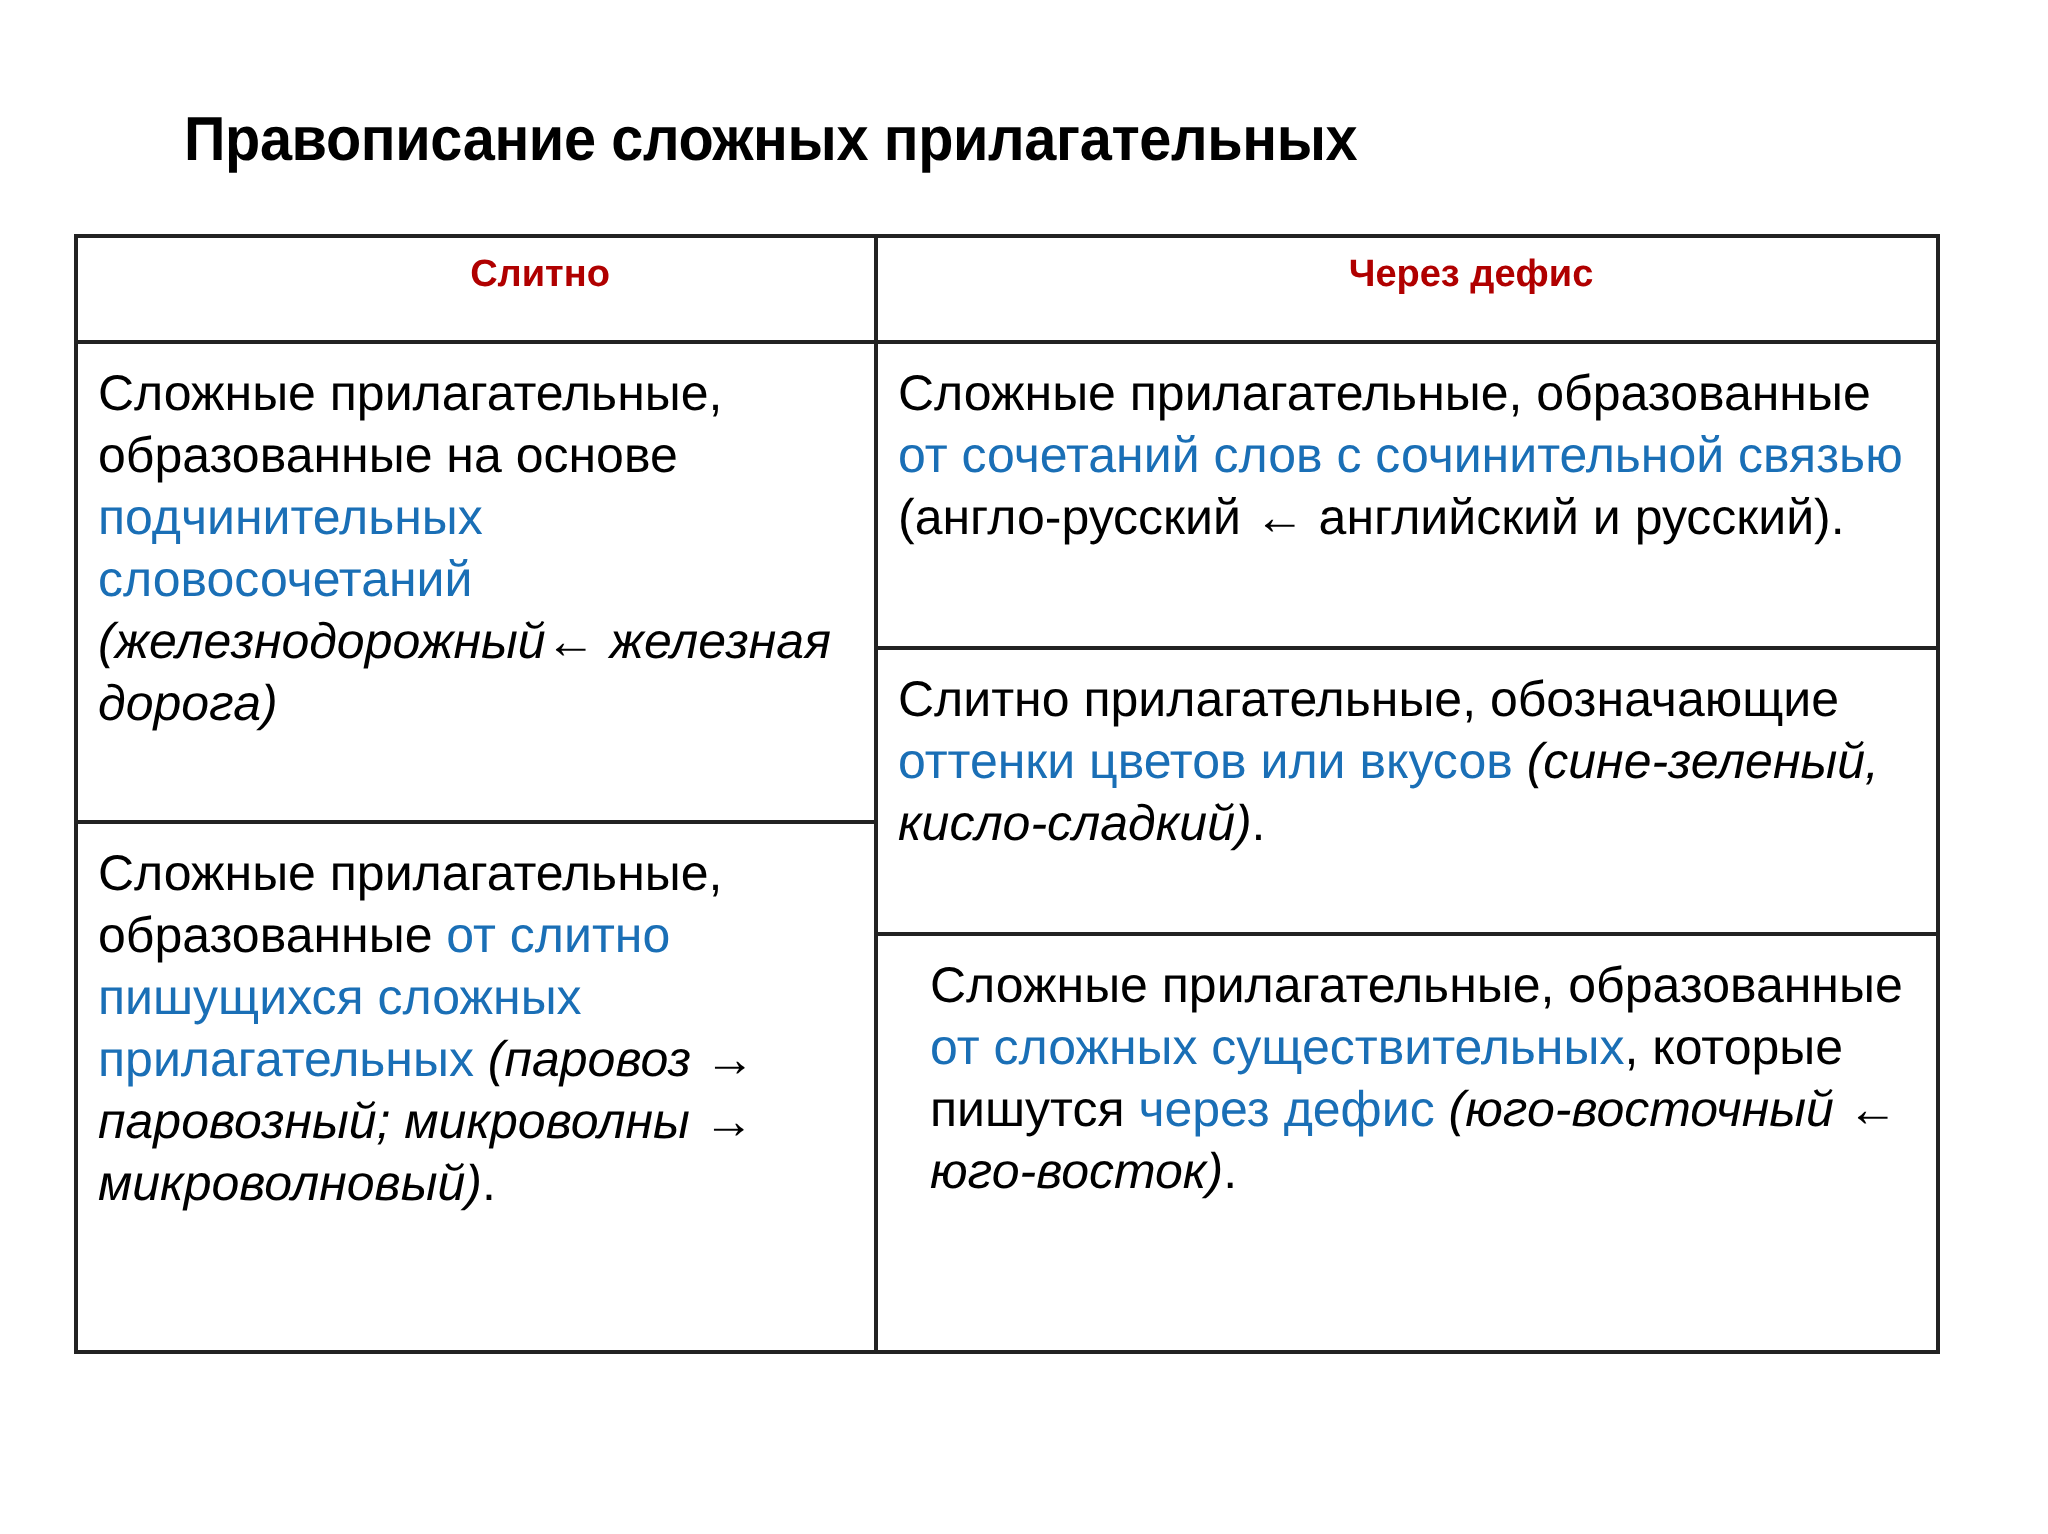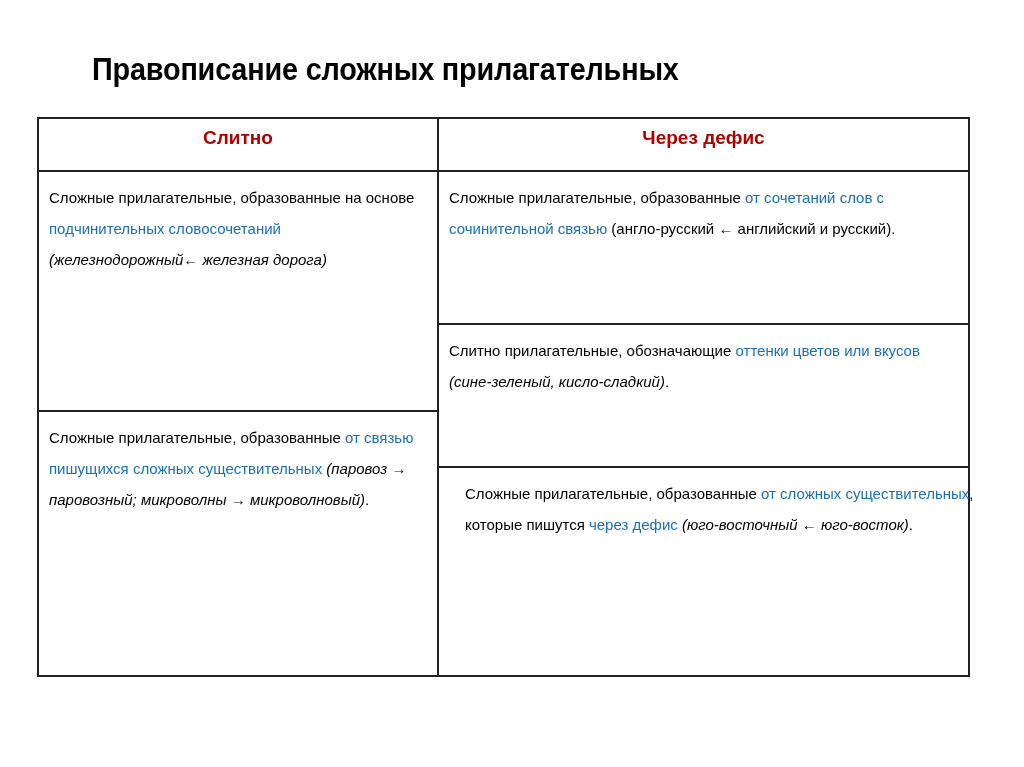--- a/index.html
+++ b/index.html
@@ -13,24 +13,24 @@
     transform: scaleX(0.93); transform-origin: left top;
   }
   .tbl {
     position: absolute; left: 37px; top: 117px; width: 933px; height: 560px;
     border: 2px solid #222; box-sizing: border-box;
   }
   .hline, .vline { position: absolute; background: #222; }
   .hdr {
     position: absolute; top: 0; height: 38px;
     display: flex; align-items: center; justify-content: center;
-    color: #b00000; font-weight: bold; font-size: 19px;
+    color: #b00000; font-weight: bold; font-size: 19px; padding-left: 32px;
   }
   .cell {
-    position: absolute; font-size: 15px; line-height: 31px;
+    position: absolute; font-size: 25px; line-height: 31px;
     box-sizing: border-box; padding: 0 10px 0 10px;
   }
   .blue { color: #1a6fb6; }
   .it { font-style: italic; }
 </style>
 </head>
 <body>
 
 <div class="title">Правописание сложных прилагательных</div>
 
@@ -42,18 +42,18 @@
 
   <div class="hline" style="left:0; top:291px; width:399px; height:2px;"></div>
 
   <div class="hline" style="left:399px; top:204px; width:530px; height:2px;"></div>
   <div class="hline" style="left:399px; top:347px; width:530px; height:2px;"></div>
 
   <div class="hdr" style="left:0; width:398px;">Слитно</div>
   <div class="hdr" style="left:400px; width:529px;">Через дефис</div>
 
   <div class="cell" style="left:0; top:63px; width:398px;"><span>Сложные прилагательные, образованные на основе </span><span class="blue">подчинительных словосочетаний</span><span> </span><span class="it">(железнодорожный← железная дорога)</span></div>
-  <div class="cell" style="left:0; top:303px; width:398px;"><span>Сложные прилагательные, образованные </span><span class="blue">от связью пишущихся сложных существительных</span><span> </span><span class="it">(паровоз → паровозный; микроволны → микроволновый)</span><span>.</span></div>
+  <div class="cell" style="left:0; top:303px; width:398px;"><span>Сложные прилагательные, образованные </span><span class="blue">от слитно пишущихся сложных прилагательных</span><span> </span><span class="it">(паровоз → паровозный; микроволны → микроволновый)</span><span>.</span></div>
 
   <div class="cell" style="left:400px; top:63px; width:529px;"><span>Сложные прилагательные, образованные </span><span class="blue">от сочетаний слов с сочинительной связью</span><span> (англо-русский ← английский и русский).</span></div>
   <div class="cell" style="left:400px; top:216px; width:529px;"><span>Слитно прилагательные, обозначающие </span><span class="blue">оттенки цветов или вкусов</span><span> </span><span class="it">(сине-зеленый, кисло-сладкий)</span><span>.</span></div>
   <div class="cell" style="left:416px; top:359px; width:529px;"><span>Сложные прилагательные, образованные </span><span class="blue">от сложных существительных</span><span>, которые пишутся </span><span class="blue">через дефис</span><span> </span><span class="it">(юго-восточный ← юго-восток)</span><span>.</span></div>
 </div>
 
 </body></html>

